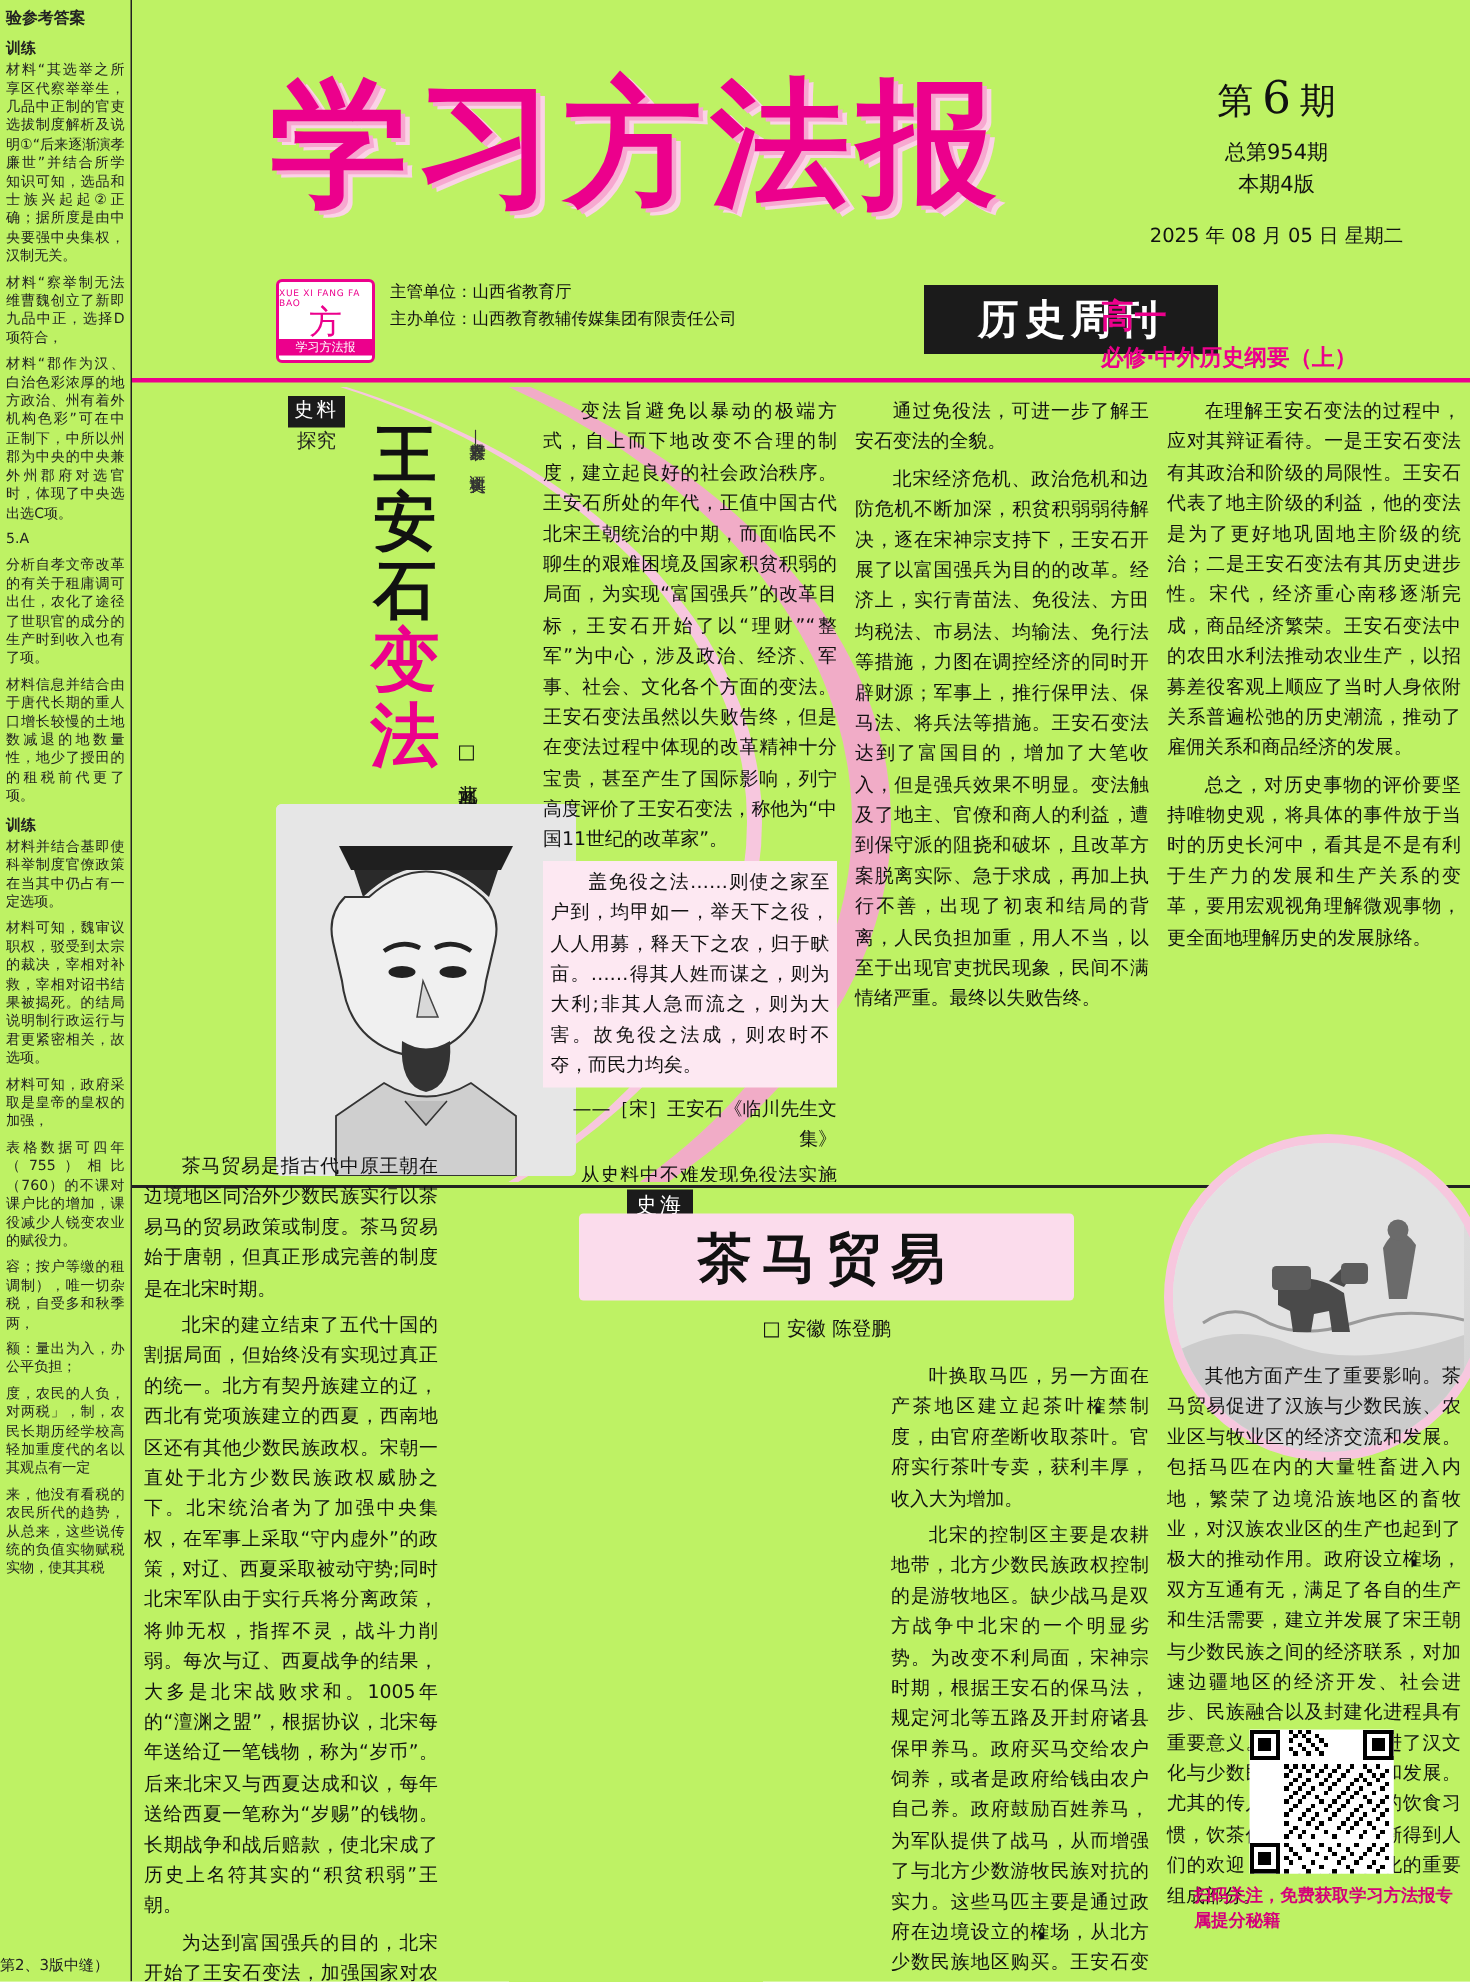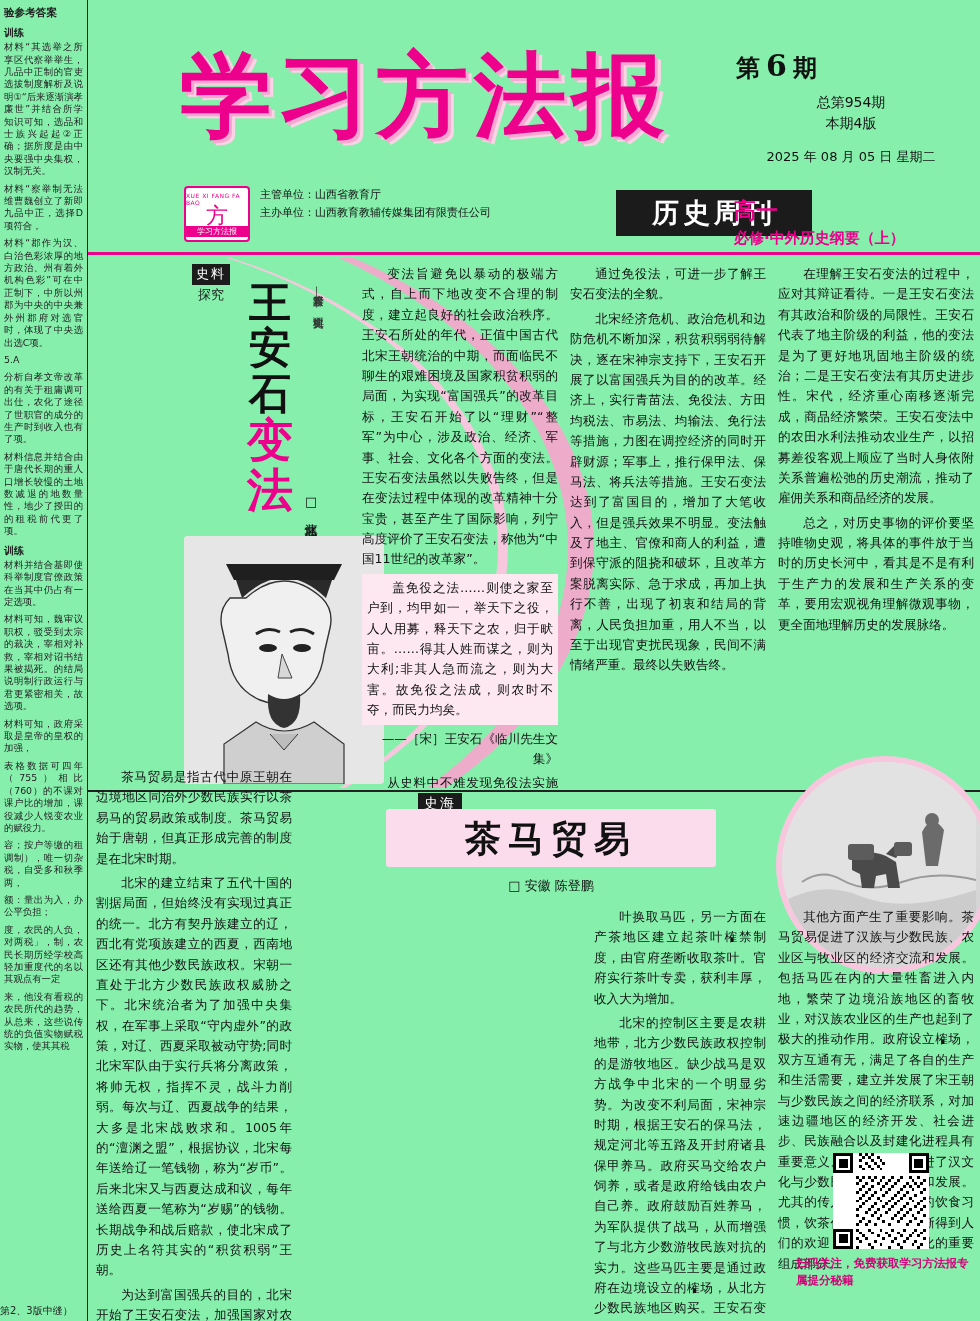--- a/index.html
+++ b/index.html
@@ -4,21 +4,21 @@
 <style>
   html,body{margin:0;padding:0;}
   body{
     width:980px;height:1321px;
     background:#ffffff;
     font-family:"DejaVu Sans","Liberation Sans",sans-serif;
     color:#111;
     overflow:hidden;
     position:relative;
   }
-  .page{position:relative;width:980px;height:1321px;overflow:hidden;background:#86efac;}
+  .page{position:relative;width:980px;height:1321px;overflow:hidden;background:#bef264;}
 
   
   .leftrail{
     position:absolute;left:0;top:0;width:88px;height:1321px;
     border-right:1px solid #222;
     padding:6px 4px 0 4px;box-sizing:border-box;
     font-size:9.4px;line-height:1.32;color:#222;
     font-family:"DejaVu Sans","Liberation Sans",sans-serif;
     overflow:hidden;
   }
@@ -30,22 +30,22 @@
   .masthead{position:absolute;left:88px;top:0;width:892px;height:252px;}
   .paper-title{
     position:absolute;left:92px;top:34px;
     font-family:"DejaVu Serif","Liberation Serif",serif;
     font-weight:bold;
     font-size:92px;letter-spacing:6px;
     color:#ec008c;
     text-shadow:3px 3px 0 #f7a8d0, 6px 5px 0 #fbd3e6;
     white-space:nowrap;
   }
-  .issue-no{position:absolute;right:14px;top:48px;text-align:left;width:230px;
-    font-family:"DejaVu Serif","Liberation Serif",serif;font-size:24px;font-weight:bold;color:#111;}
+  .issue-no{position:absolute;right:14px;top:48px;text-align:center;width:230px;
+    font-family:"DejaVu Serif","Liberation Serif",serif;font-size:24px;font-weight:normal;color:#111;}
   .issue-no .num{color:#111;font-size:30px;padding:0 6px;}
   .issue-sub{position:absolute;right:14px;top:92px;width:230px;text-align:center;font-size:14px;line-height:1.5;color:#111;}
   .issue-date{position:absolute;right:14px;top:148px;width:230px;text-align:center;font-size:13px;color:#111;}
 
   .logo-badge{position:absolute;left:96px;top:186px;width:62px;height:52px;
      border:2px solid #ec008c;border-radius:4px;display:flex;flex-direction:column;
      align-items:center;justify-content:center;color:#ec008c;overflow:hidden;background:#fff;}
   .logo-badge .lb-top{font-size:6px;letter-spacing:0.5px;}
   .logo-badge .lb-mid{font-size:22px;line-height:20px;}
   .logo-badge .lb-bot{font-size:8px;background:#ec008c;color:#fff;width:100%;text-align:center;}

